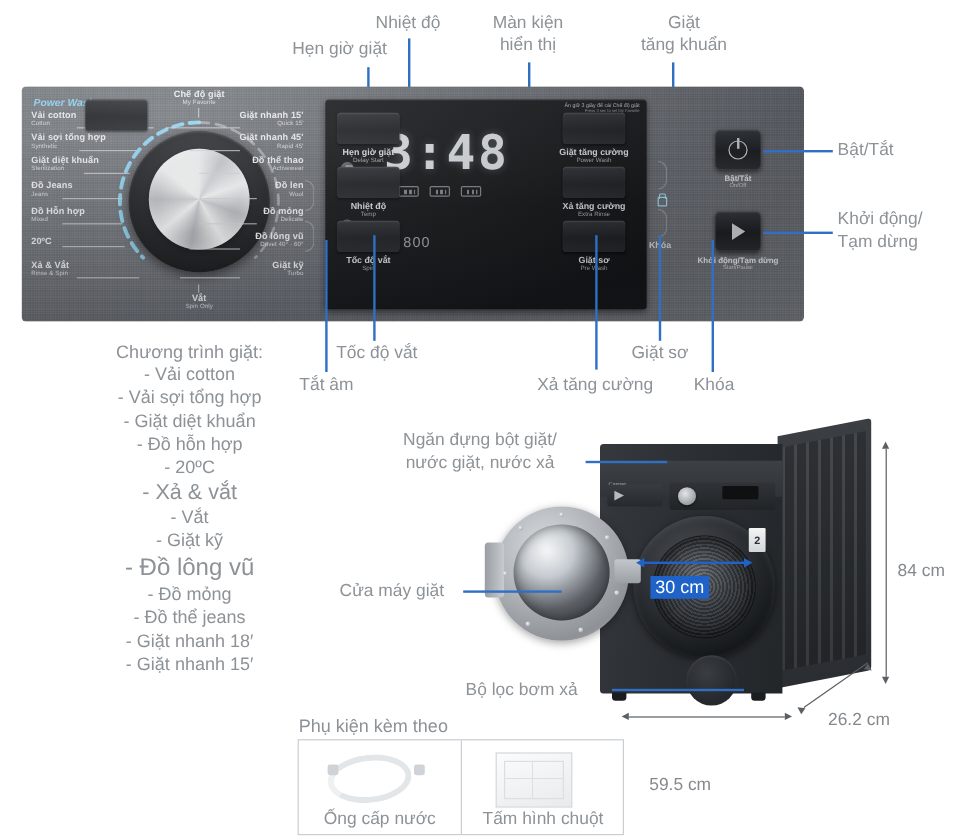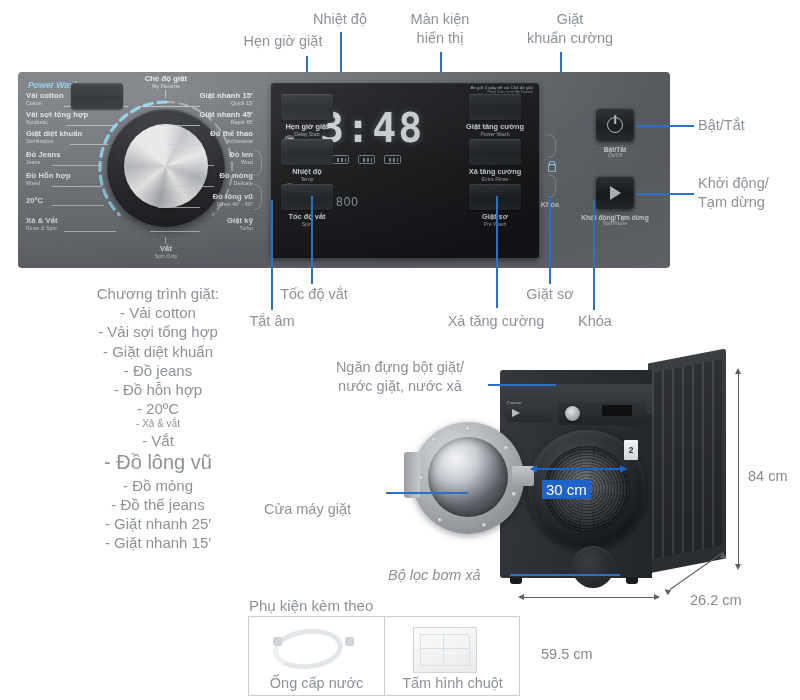--- a/index.html
+++ b/index.html
@@ -339,21 +339,21 @@
   <div class="lead v" style="left:306px; top:56px; height:50px;"></div>
 
   <div class="anno c" style="left:290px; top:10px; width:100px;">Nhiệt độ</div>
   <div class="lead v" style="left:340px; top:32px; height:112px;"></div>
 
   <div class="anno c" style="left:385px; top:10px; width:110px;">Màn kiện
 hiển thị</div>
   <div class="lead v" style="left:440px; top:52px; height:55px;"></div>
 
   <div class="anno c" style="left:515px; top:10px; width:110px;">Giặt
-khuẩn cường</div>
+tăng khuẩn</div>
   <div class="lead v" style="left:560px; top:52px; height:62px;"></div>
 
   <div class="panel">
 
     <div class="pw">
       <span>Power Wash</span>
       <span class="ic">◔</span>
     </div>
 
     <div class="knob-wrap">
@@ -567,29 +567,29 @@
   <div class="anno c" style="left:515px; top:285px; width:70px;">Giặt sơ</div>
 
   <div class="lead v" style="left:593px; top:200px; height:110px;"></div>
   <div class="anno c" style="left:565px; top:312px; width:60px;">Khóa</div>
 
   <div style="position:absolute; left:58px; top:284px; width:200px; text-align:center;">
     <div class="anno" style="position:static; font-size:15px;">Chương trình giặt:</div>
     <div class="anno" style="position:static; font-size:15px;">- Vải cotton</div>
     <div class="anno" style="position:static; font-size:15px;">- Vải sợi tổng hợp</div>
     <div class="anno" style="position:static; font-size:15px;">- Giặt diệt khuẩn</div>
-    <div class="anno" style="position:static; font-size:15px;">- Đồ jeans</div>
     <div class="anno" style="position:static; font-size:15px;">- Đồ hỗn hợp</div>
     <div class="anno" style="position:static; font-size:15px;">- 20ºC</div>
-    <div class="anno" style="position:static; font-size:10px;">- Xả &amp; vắt</div>
+    <div class="anno" style="position:static; font-size:18px;">- Xả &amp; vắt</div>
     <div class="anno" style="position:static; font-size:15px;">- Vắt</div>
+    <div class="anno" style="position:static; font-size:15px;">- Giặt kỹ</div>
     <div class="anno" style="position:static; font-size:20px;">- Đồ lông vũ</div>
     <div class="anno" style="position:static; font-size:15px;">- Đồ mỏng</div>
     <div class="anno" style="position:static; font-size:15px;">- Đồ thể jeans</div>
-    <div class="anno" style="position:static; font-size:15px;">- Giặt nhanh 25′</div>
+    <div class="anno" style="position:static; font-size:15px;">- Giặt nhanh 18′</div>
     <div class="anno" style="position:static; font-size:15px;">- Giặt nhanh 15′</div>
   </div>
 
   <div class="washer">
     <div class="body-side"></div>
     <div class="body-front">
       <div class="top-strip">
         <span class="brand-mini">Casper</span>
         <div class="drawer"></div>
         <div class="mini-panel">
@@ -638,24 +638,24 @@
 
   <div class="arw lft" style="left:664px; top:588px; transform:rotate(35deg);"></div>
   <div class="dim h" style="left:670px; top:589px; width:65px; transform:rotate(-35deg); transform-origin:left center;"></div>
   <div class="arw rgt" style="left:721px; top:554px; transform:rotate(35deg);"></div>
   <div class="dimtxt" style="left:690px; top:592px;">26.2 cm</div>
 
   <div class="anno c" style="left:310px; top:358px; width:180px;">Ngăn đựng bột giặt/
 nước giặt, nước xả</div>
   <div class="lead h" style="left:488px; top:384px; width:68px;"></div>
 
-  <div class="anno l" style="left:264px; top:484px; width:120px;margin-top:16px;">Cửa máy giặt</div>
+  <div class="anno l" style="left:283px; top:484px; width:120px;">Cửa máy giặt</div>
   <div class="lead h" style="left:386px; top:492px; width:82px;"></div>
 
-  <div class="anno l" style="left:388px; top:566px; width:130px;font-style:italic;">Bộ lọc bơm xả</div>
+  <div class="anno l" style="left:388px; top:566px; width:130px;">Bộ lọc bơm xả</div>
   <div class="lead h" style="left:510px; top:574px; width:110px;"></div>
 
   <div class="anno l" style="left:249px; top:596px; width:220px; font-size:15px;">Phụ kiện kèm theo</div>
 
   <div class="acc-box" style="left:248px; top:616px; width:272px; height:80px;">
     <div class="acc-div" style="left:135px;"></div>
 
     <div class="acc-cell" style="left:0; width:135px;">
       <div class="hose"></div>
       <div class="hose-end" style="left:24px; top:20px;"></div>

